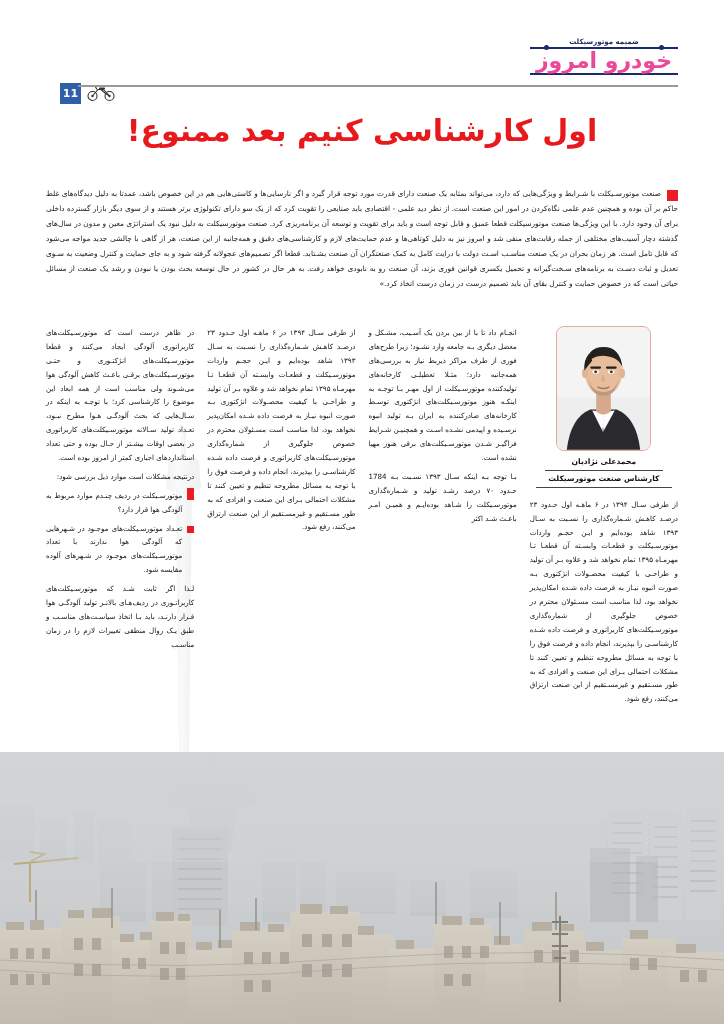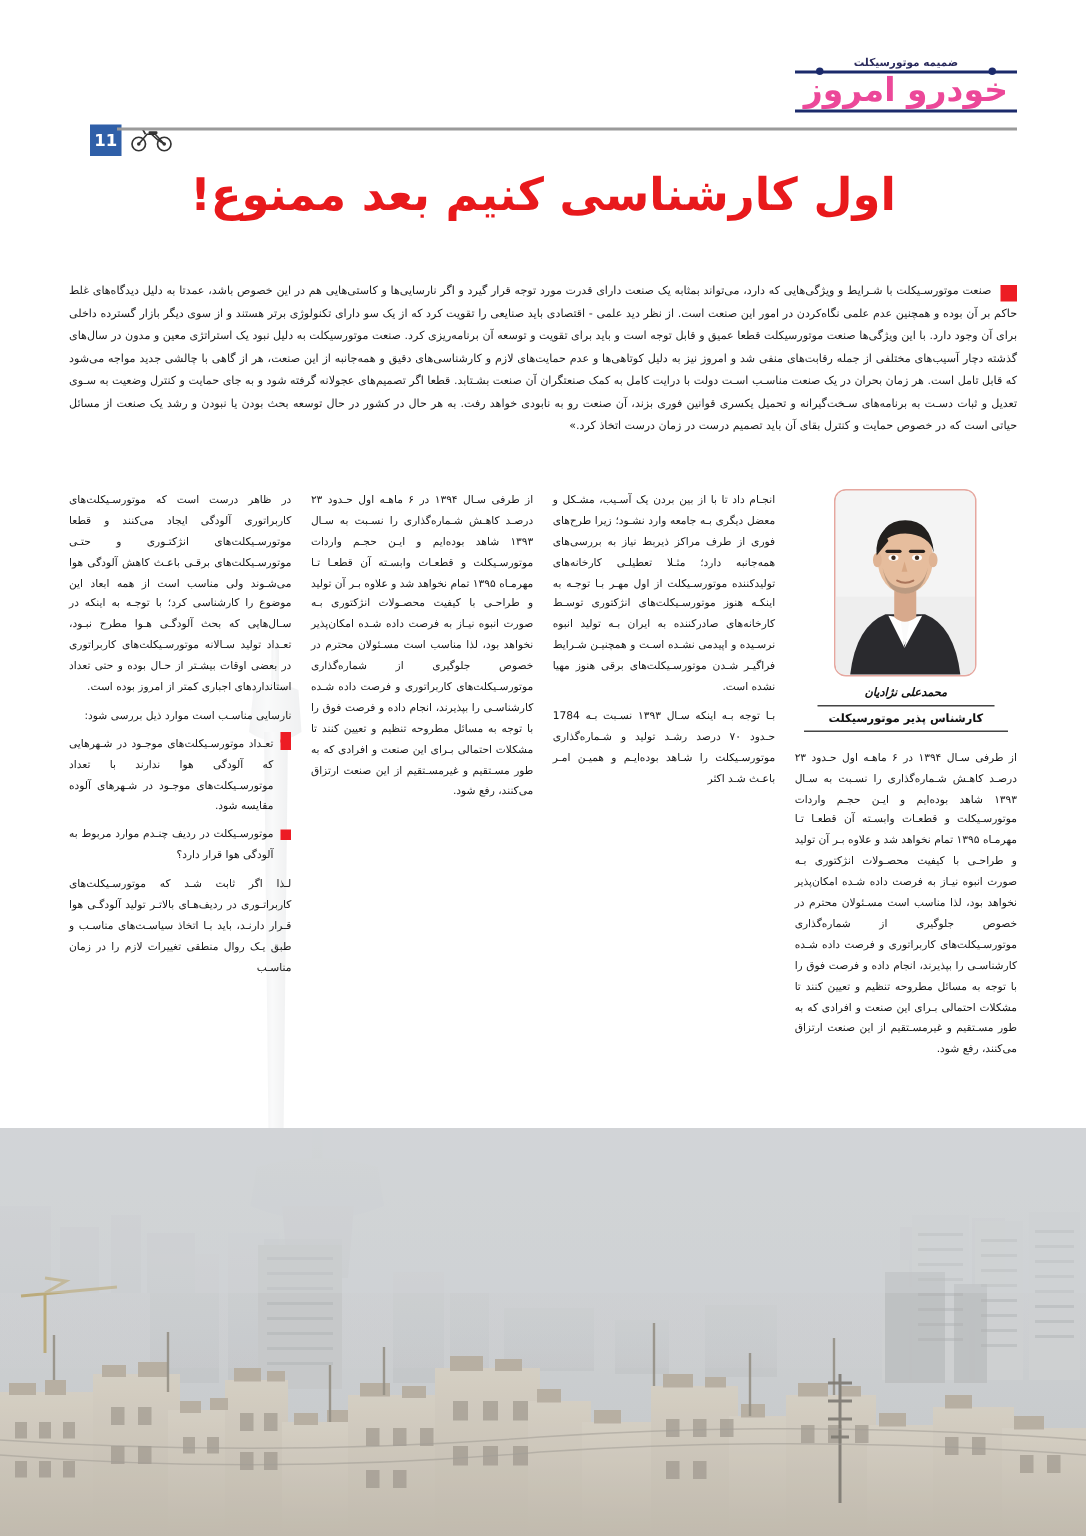--- a/index.html
+++ b/index.html
@@ -107,21 +107,21 @@
     width:95px; height:125px; margin:0 auto 5px auto;
     border:1px solid #e6a79f; border-radius:8px;
     overflow:hidden; background:#f2f2f2;
     display:block;
   }
   .author-photo svg { display:block; width:100%; height:100%; }
   .author-name {
     text-align:center; font-size:7.6px; font-weight:bold;
     color:#111; line-height:1.7;
     border-bottom:1px solid #444; padding-bottom:1px;
-    width:80%; margin:0 auto;font-style:italic;
+    width:80%; margin:0 auto;
   }
   .author-role {
     text-align:center; font-size:7.6px; font-weight:bold;
     color:#111; line-height:1.7;
     border-bottom:1px solid #444; padding-bottom:1px;
     width:92%; margin:2px auto 0 auto;
   }
 
   
   .bullet-item { position:relative; padding-right:12px; margin-bottom:5px; text-align:justify; }
@@ -238,49 +238,49 @@
             <circle cx="39.5" cy="45.5" r="1.5" fill="#3a2a1e"></circle>
             <circle cx="55.5" cy="45.5" r="1.5" fill="#3a2a1e"></circle>
 
             <path d="M47 48 L45 55 L49 55 Z" fill="#d8a884"></path>
             <path d="M42 61 Q47.5 64 53 61" stroke="#a9745a" stroke-width="1.4" fill="none" stroke-linecap="round"></path>
 
             <path d="M32 52 Q35 70 47.5 70 Q60 70 63 52 Q60 66 47.5 66 Q35 66 32 52Z" fill="#3a332f" opacity=".25"></path>
           </svg>
         </div>
         <div class="author-name">محمدعلی نژادیان</div>
-        <div class="author-role">کارشناس پذیر موتورسیکلت</div>
+        <div class="author-role">کارشناس صنعت موتورسیکلت</div>
       </div>
       <p>از طرفی سـال ۱۳۹۴ در ۶ ماهـه اول حـدود ۲۳ درصـد کاهـش شـماره‌گذاری را نسـبت به سـال ۱۳۹۳ شاهد بوده‌ایم و ایـن حجـم واردات موتورسـیکلت و قطعـات وابسـته آن قطعـا تـا مهرمـاه ۱۳۹۵ تمام نخواهد شد و علاوه بـر آن تولید و طراحـی با کیفیت محصـولات انژکتوری بـه صورت انبوه نیـاز به فرصت داده شـده امکان‌پذیر نخواهد بود، لذا مناسب است مسـئولان محترم در خصوص جلوگیری از شماره‌گذاری موتورسـیکلت‌های کاربراتوری و فرصت داده شـده کارشناسـی را بپذیرند، انجام داده و فرصت فوق را با توجه به مسائل مطروحه تنظیم و تعیین کنند تا مشکلات احتمالی بـرای این صنعت و افرادی که به طور مسـتقیم و غیرمسـتقیم از این صنعت ارتزاق می‌کنند، رفع شود.</p>
     </div>
 
     <div class="col">
       <p>انجـام داد تا با از بین بردن یک آسـیب، مشـکل و معضل دیگری بـه جامعه وارد نشـود؛ زیرا طرح‌های فوری از طرف مراکز ذیربط نیاز به بررسی‌های همه‌جانبه دارد؛ مثـلا تعطیلـی کارخانه‌های تولیدکننده موتورسـیکلت از اول مهـر بـا توجـه به اینکـه هنوز موتورسـیکلت‌های انژکتوری توسـط کارخانه‌های صادرکننده به ایران بـه تولید انبوه نرسـیده و اپیدمی نشـده اسـت و همچنیـن شـرایط فراگیـر شـدن موتورسـیکلت‌های برقی هنوز مهیا نشده است.</p>
       <p>بـا توجه بـه اینکه سـال ۱۳۹۳ نسـبت بـه 1784 حـدود ۷۰ درصد رشـد تولید و شـماره‌گذاری موتورسـیکلت را شـاهد بوده‌ایـم و همیـن امـر باعـث شـد اکثر</p>
     </div>
 
     <div class="col">
       <p style="visibility:hidden;height:0;overflow:hidden;margin:0">انجـام داد تا با از بین بردن یک آسـیب، مشـکل و معضل دیگری بـه جامعه وارد نشـود؛ زیرا طرح‌های فوری از طرف مراکز ذیربط نیاز به بررسی‌های همه‌جانبه دارد؛ مثـلا تعطیلـی کارخانه‌های تولیدکننده موتورسـیکلت از اول مهـر بـا توجـه به اینکـه هنوز موتورسـیکلت‌های انژکتوری توسـط کارخانه‌های صادرکننده به ایران بـه تولید انبوه نرسـیده و اپیدمی نشـده اسـت و همچنیـن شـرایط فراگیـر شـدن موتورسـیکلت‌های برقی هنوز مهیا نشده است.</p>
       <p>از طرفی سـال ۱۳۹۴ در ۶ ماهـه اول حـدود ۲۳ درصـد کاهـش شـماره‌گذاری را نسـبت به سـال ۱۳۹۳ شاهد بوده‌ایم و ایـن حجـم واردات موتورسـیکلت و قطعـات وابسـته آن قطعـا تـا مهرمـاه ۱۳۹۵ تمام نخواهد شد و علاوه بـر آن تولید و طراحـی با کیفیت محصـولات انژکتوری بـه صورت انبوه نیـاز به فرصت داده شـده امکان‌پذیر نخواهد بود، لذا مناسب است مسـئولان محترم در خصوص جلوگیری از شماره‌گذاری موتورسـیکلت‌های کاربراتوری و فرصت داده شـده کارشناسـی را بپذیرند، انجام داده و فرصت فوق را با توجه به مسائل مطروحه تنظیم و تعیین کنند تا مشکلات احتمالی بـرای این صنعت و افرادی که به طور مسـتقیم و غیرمسـتقیم از این صنعت ارتزاق می‌کنند، رفع شود.</p>
     </div>
 
     <div class="col">
       <p>در ظاهر درست است که موتورسـیکلت‌های کاربراتوری آلودگی ایجاد می‌کنند و قطعا موتورسـیکلت‌های انژکتـوری و حتـی موتورسـیکلت‌های برقـی باعـث کاهش آلودگی هوا می‌شـوند ولی مناسب است از همه ابعاد این موضوع را کارشناسی کرد؛ با توجـه به اینکه در سـال‌هایی که بحث آلودگـی هـوا مطرح نبـود، تعـداد تولید سـالانه موتورسـیکلت‌های کاربراتوری در بعضی اوقات بیشـتر از حـال بوده و حتی تعداد استانداردهای اجباری کمتر از امروز بوده است.</p>
-      <p class="tight">نارسایی مناسـب است موارد ذیل بررسی شود:</p>
+      <p class="tight">درنتیجه مشکلات است موارد ذیل بررسی شود:</p>
 
       <div class="bullet-item">
         <span class="bullet-sq"></span>
       </div>
       <div class="bullet-item">
         <span class="bullet-sq"></span>
-        <span>تعـداد موتورسـیکلت‌های موجـود در شـهرهایی که آلودگی هوا ندارند با تعداد موتورسـیکلت‌های موجـود در شـهرهای آلوده مقایسه شود.</span>
+        <span>موتورسـیکلت در ردیف چنـدم موارد مربوط به آلودگی هوا قرار دارد؟</span>
       </div>
       <div class="bullet-item">
         <span class="bullet-sq"></span>
-        <span>موتورسـیکلت در ردیف چنـدم موارد مربوط به آلودگی هوا قرار دارد؟</span>
+        <span>تعـداد موتورسـیکلت‌های موجـود در شـهرهایی که آلودگی هوا ندارند با تعداد موتورسـیکلت‌های موجـود در شـهرهای آلوده مقایسه شود.</span>
       </div>
 
       <p>لـذا اگر ثابت شـد که موتورسـیکلت‌های کاربراتـوری در ردیف‌هـای بالاتـر تولید آلودگـی هوا قـرار دارنـد، باید بـا اتخاذ سیاسـت‌های مناسـب و طبق یـک روال منطقی تغییرات لازم را در زمان مناسـب</p>
     </div>
 
   </div>
 
   <div class="cityphoto">
     <svg viewBox="0 0 724 272" xmlns="http://www.w3.org/2000/svg" preserveAspectRatio="none">
       <defs>

